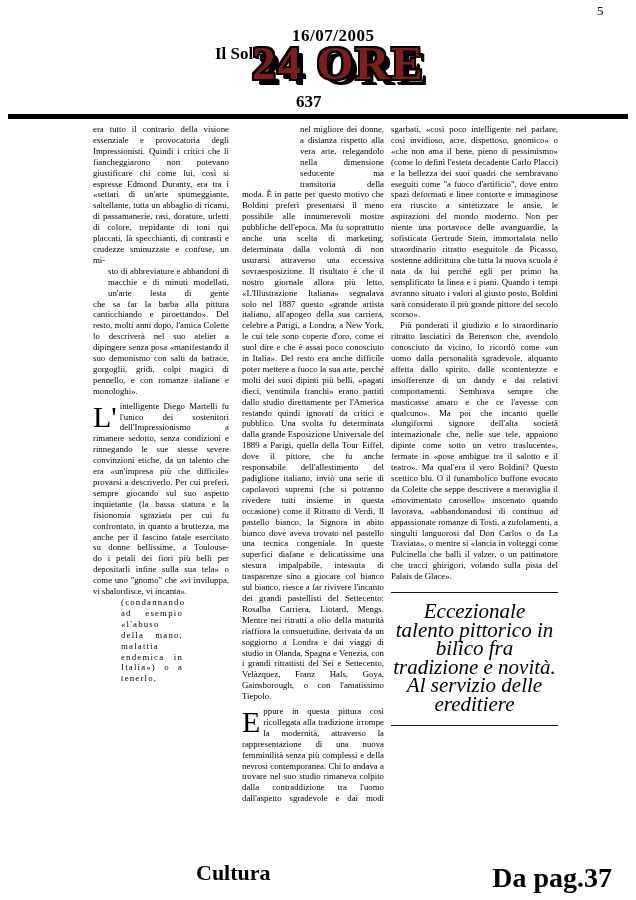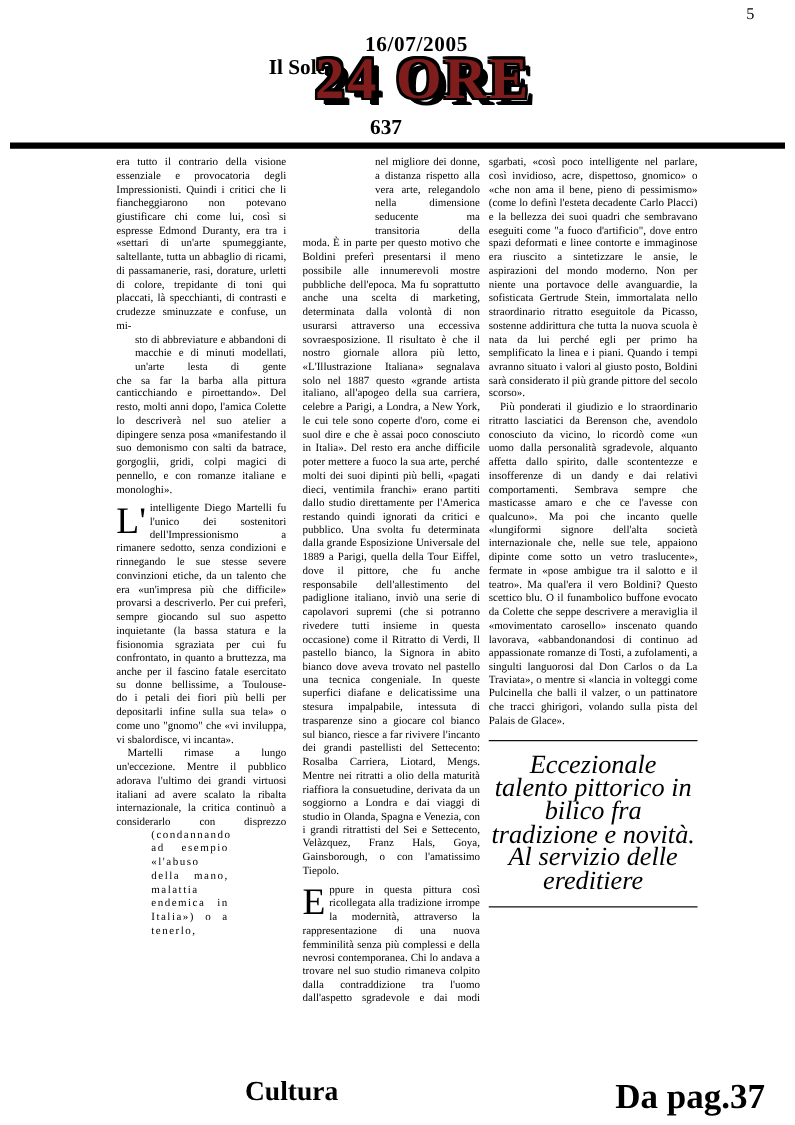--- a/index.html
+++ b/index.html
@@ -67,21 +67,20 @@
   <div class="m-logo">24 ORE</div>
   <div class="m-num">637</div>
   <div class="hrule"></div>
 
   <div class="col" id="col1">
     <p class="blk cont">era tutto il contrario della visione essenziale e provocatoria degli Impressionisti. Quindi i critici che li fiancheggiarono non potevano giustificare chi come lui, così si espresse Edmond Duranty, era tra i «settari di un'arte spumeggiante, saltellante, tutta un abbaglio di ricami, di passamanerie, rasi, dorature, urletti di colore, trepidante di toni qui placcati, là specchianti, di contrasti e crudezze sminuzzate e confuse, un mi-</p>
     <p class="blk cont narrow-right">sto di abbreviature e abbandoni di macchie e di minuti modellati, un'arte lesta di gente</p>
     <p class="blk">che sa far la barba alla pittura canticchiando e piroettando». Del resto, molti anni dopo, l'amica Colette lo descriverà nel suo atelier a dipingere senza posa «manifestando il suo demonismo con salti da batrace, gorgoglii, gridi, colpi magici di pennello, e con romanze italiane e monologhi».</p>
     <p class="blk cont gap"><span class="dc">L'</span><span>intelligente Diego Martelli fu l'unico dei sostenitori dell'Impressionismo a rimanere sedotto, senza condizioni e rinnegando le sue stesse severe convinzioni etiche, da un talento che era «un'impresa più che difficile» provarsi a descriverlo. Per cui preferì, sempre giocando sul suo aspetto inquietante (la bassa statura e la fisionomia sgraziata per cui fu confrontato, in quanto a bruttezza, ma anche per il fascino fatale esercitato su donne bellissime, a Toulouse-</span></p>
     <p class="blk">do i petali dei fiori più belli per depositarli infine sulla sua tela» o come uno "gnomo" che «vi inviluppa, vi sbalordisce, vi incanta».</p>
-    <p class="blk cont ind">Martelli rimase a lungo un'eccezione. Mentre il pubblico adorava l'ultimo dei grandi virtuosi italiani ad avere scalato la ribalta internazionale, la critica continuò a considerarlo con disprezzo</p>
     <p class="blk spread">(condannando ad esempio «l'abuso della mano, malattia endemica in Italia») o a tenerlo,</p>
   </div>
 
   <div class="col" id="col2">
     <p class="blk cont hang">nel migliore dei donne, a distanza rispetto alla vera arte, relegandolo nella dimensione seducente ma transitoria della</p>
     <p class="blk"><span>moda. È in parte per questo motivo che Boldini preferì presentarsi il meno possibile alle innumerevoli mostre pubbliche dell'epoca. Ma fu soprattutto anche una scelta di marketing, determinata dalla volontà di non usurarsi attraverso una eccessiva sovraesposizione. Il risultato è che il nostro giornale allora più letto, «L'Illustrazione Italiana» segnalava solo nel 1887 questo «grande artista italiano, all'apogeo della sua carriera, celebre a Parigi, a Londra, a New York, le cui tele sono coperte d'oro, come ei suol dire e che è assai poco conosciuto in Italia». Del resto era anche difficile poter mettere a fuoco la sua arte, perché molti dei suoi dipinti più belli, «pagati dieci, ventimila franchi» erano partiti dallo studio direttamente per l'America restando quindi ignorati da critici e pubblico. Una svolta fu determinata dalla grande Esposizione Universale del 1889 a Parigi, quella della Tour Eiffel, dove il pittore, che fu anche responsabile dell'allestimento del padiglione italiano, inviò una serie di capolavori supremi (che si potranno rivedere tutti insieme in questa occasione) come il </span><span class="it">Ritratto di Verdi</span><span>, </span><span class="it">Il pastello bianco</span><span>, la </span><span class="it">Signora in abito bianco</span><span> dove aveva trovato nel pastello una tecnica congeniale. In queste superfici diafane e delicatissime una stesura impalpabile, intessuta di trasparenze sino a giocare col bianco sul bianco, riesce a far rivivere l'incanto dei grandi pastellisti del Settecento: Rosalba Carriera, Liotard, Mengs. Mentre nei ritratti a olio della maturità riaffiora la consuetudine, derivata da un soggiorno a Londra e dai viaggi di studio in Olanda, Spagna e Venezia, con i grandi ritrattisti del </span><span class="it">Sei e Settecento</span><span>, Velàzquez, Franz Hals, Goya, Gainsborough, o con l'amatissimo Tiepolo.</span></p>
     <p class="blk cont gap"><span class="dc">E</span><span>ppure in questa pittura così ricollegata alla tradizione irrompe la modernità, attraverso la rappresentazione di una nuova femminilità senza più complessi e della nevrosi contemporanea. Chi lo andava a trovare nel suo studio rimaneva colpito dalla contraddizione tra l'uomo dall'aspetto sgradevole e dai modi</span></p>
   </div>
 
   <div class="col" id="col3">

